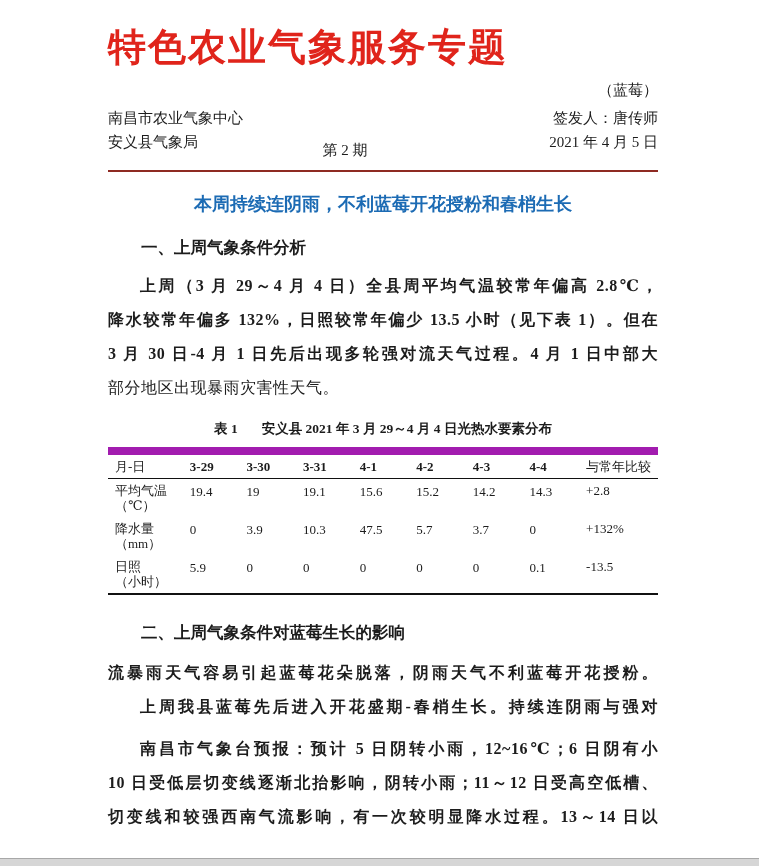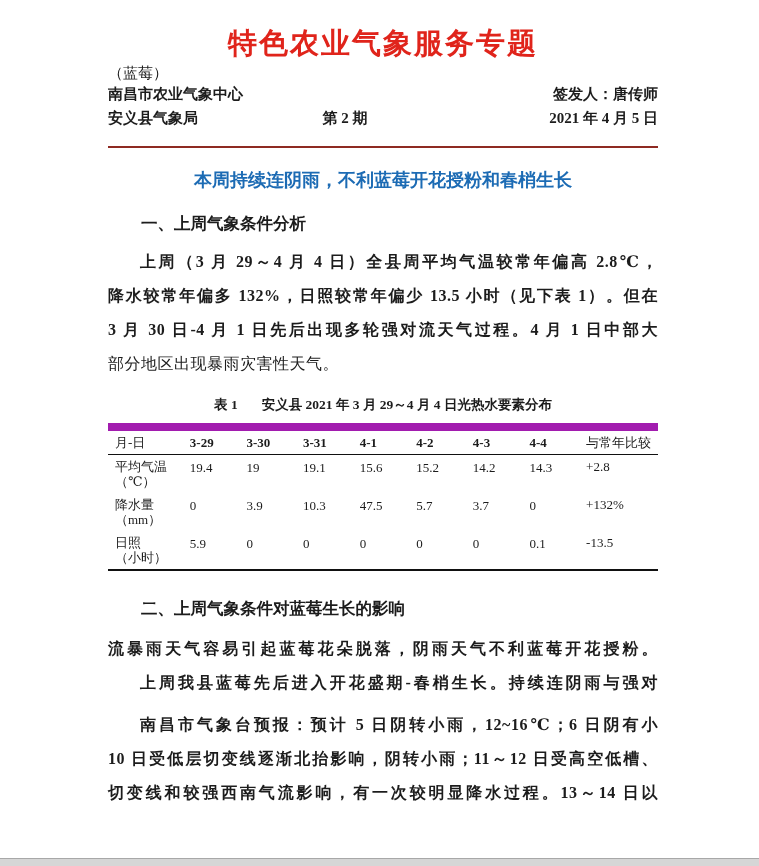--- a/index.html
+++ b/index.html
@@ -10,38 +10,38 @@
     position: relative;
     width: 759px;
     height: 866px;
     background: #ffffff;
     overflow: hidden;
     padding: 28px 101px 0 108px;
   }
 
   
   .bulletin-title {
-    text-align: center;
-    font-size: 29px;
+    text-align: left;
+    font-size: 38px;
     font-weight: bold;
     letter-spacing: 2px;
     line-height: 1.05;
     color: var(--title-red, #e0241b);
   }
   .bulletin-subtitle {
-    text-align: left;
+    text-align: right;
     font-size: 15px;
-    margin-top: 8px;
+    margin-top: 15px;
     line-height: 1;
     color: #1c1c1c;
   }
-  .masthead { margin-top: 4px; font-size: 15px; font-weight: bold; }
+  .masthead { margin-top: 11px; font-size: 15px; }
   .mast-row { display: flex; justify-content: space-between; line-height: 19px; position: relative; }
   .mast-row + .mast-row { margin-top: 5px; }
-  .issue-no { position: absolute; left: 39%; top: 0; }
+  .issue-no { position: absolute; left: 39%; top: 8px; }
   .red-divider {
     margin-top: 18px;
     height: 2px;
     background: var(--divider-red, #8e2a22);
   }
 
   
   .headline {
     margin-top: 21px;
     text-align: center;

